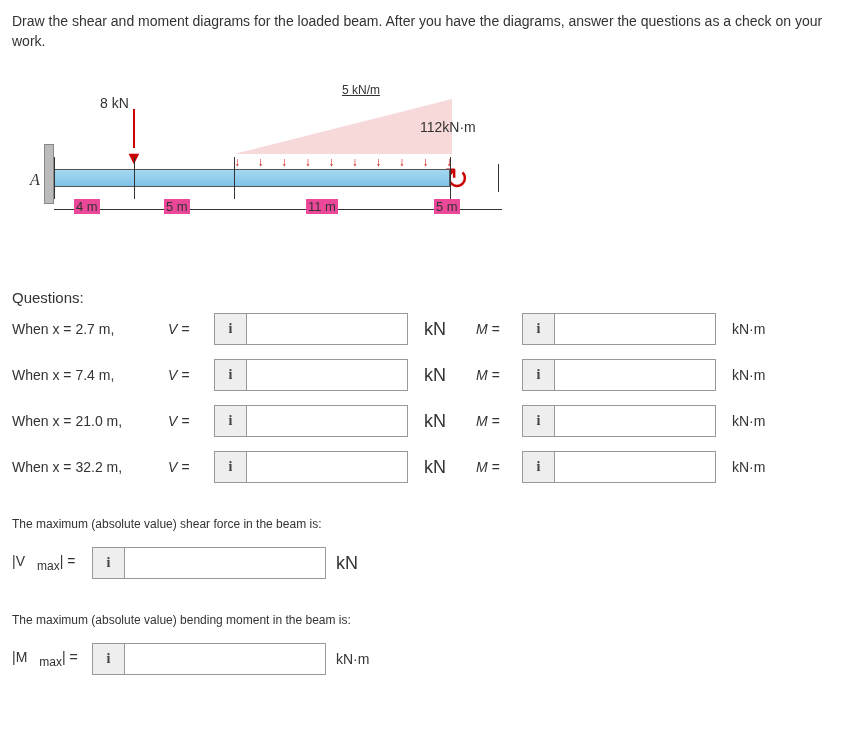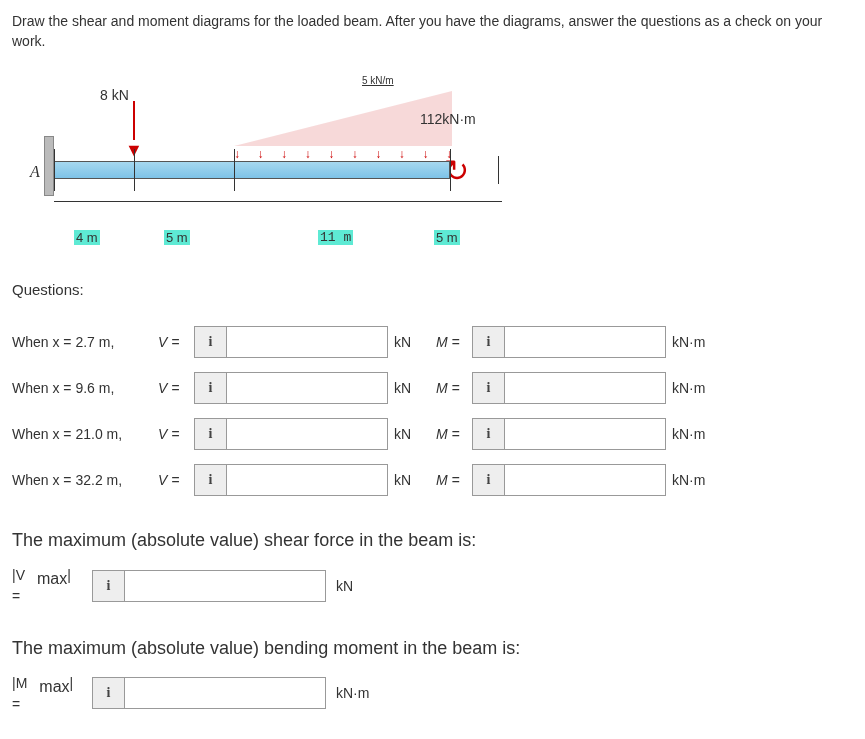--- a/index.html
+++ b/index.html
@@ -1,62 +1,62 @@
 <!DOCTYPE html>
 <html><head>
   <meta charset="utf-8">
   <style>
     * { box-sizing: border-box; margin: 0; padding: 0; }
     body { font-family: Arial, sans-serif; font-size: 14px; color: #333; padding: 12px; background: #fff; width: 865px; }
-    .instructions { margin-bottom: 20px; line-height: 1.4; }
+    .instructions { margin-bottom: 28px; line-height: 1.4; }
     .diagram-area { position: relative; width: 500px; height: 180px; margin: 10px 0 30px 0; }
     .beam-label-A { position: absolute; left: 18px; top: 92px; font-style: italic; font-size: 16px; font-family: 'Times New Roman', serif; }
     .wall { position: absolute; left: 32px; top: 65px; width: 10px; height: 60px; background: #bbb; border: 1px solid #888; }
     .beam { position: absolute; left: 42px; top: 90px; width: 396px; height: 18px; background: linear-gradient(#a6d8f0, #7ec3e8); border: 1px solid #555; }
     .section-line { position: absolute; top: 78px; width: 1px; height: 42px; background: #333; }
     .sec1 { left: 42px; }
     .sec2 { left: 122px; }
     .sec3 { left: 222px; }
     .sec4 { left: 438px; }
     .dim-line { position: absolute; top: 130px; border-top: 1px solid #333; }
-    .dim-text { position: absolute; top: 120px; font-size: 13px; background:#5eead4; padding:0 2px;margin-top:39px; }
+    .dim-text { position: absolute; top: 120px; font-size: 13px; background:#ec4899; padding:0 2px; }
     .dim1 { left: 42px; width: 80px; }
     .dim1t { left: 62px; }
     .dim2 { left: 122px; width: 100px; }
     .dim2t { left: 152px; }
     .dim3 { left: 222px; width: 216px; }
-    .dim3t { left: 306px; font-family: Liberation Mono, monospace; }
+    .dim3t { left: 294px; }
     .dim4 { position: absolute; top: 130px; left: 390px; width: 100px; border-top: 1px solid #333; }
     .dim4t { left: 422px; }
     .point-load { position: absolute; left: 116px; top: 30px; width: 12px; height: 60px; display:flex; flex-direction:column; align-items:center; }
     .point-load-label { position: absolute; left: 88px; top: 16px; font-size: 14px; }
     .load-arrow { color: #c00; font-size: 18px; }
     .load-shaft { width: 2px; height: 42px; background: #c00; }
     .dist-load { position: absolute; left: 222px; top: 20px; width: 218px; height: 70px; }
     .dist-tri { width: 0; height: 0; border-right: 218px solid rgba(204,0,0,0.15); border-top: 55px solid transparent; position: absolute; top: 0; left: 0; }
     .dist-arrows { position: absolute; bottom: 0; left: 0; width: 218px; display:flex; justify-content:space-between; }
     .dist-arrows span { color:#c00; font-size:12px; }
-    .dist-label { position: absolute; left: 350px; top: 4px; font-size: 10px; text-decoration: underline; }
+    .dist-label { position: absolute; left: 330px; top: 4px; font-size: 12px; text-decoration: underline; }
     .moment-arc { position: absolute; left: 432px; top: 82px; font-size: 30px; color:#c00; }
     .moment-label { position: absolute; left: 408px; top: 40px; font-size: 14px; white-space:nowrap; }
     .end-tick { position: absolute; left: 486px; top: 85px; width:1px; height:28px; background:#333;}
-    .questions-heading { margin: 20px 0 28px 0; font-size: 15px; }
-    .question-row { display: flex; align-items: center; gap: 6px; margin-bottom: 14px; }
+    .questions-heading { margin: 20px 0 7px 0; font-size: 15px; }
+    .question-row { display: flex; align-items: center; gap: 16px; margin-bottom: 14px; }
     .q-label { width: 140px; font-size: 14px; }
     .var-label { width: 30px; font-size: 14px; font-style: italic; }
     .input-wrap { display: inline-flex; align-items: stretch; border: 1px solid #999; height: 32px; }
     .info-btn { width: 32px; background: #eee; border: none; border-right: 1px solid #999; display:flex; align-items:center; justify-content:center; cursor:pointer; font-family: serif; font-weight:bold; font-size:14px; color:#444; }
     .ans-input { width: 160px; border: none; padding: 0 6px; font-size: 14px; outline: none; }
     .ans-input-wide { width: 200px; }
-    .unit { width: 36px; font-size: 14px; }
+    .unit { width: 36px; font-size: 18px; }
     .unit-wide { width: 50px; }
-    .section-text { margin: 34px 0 16px 0; font-size: 18px; }
+    .section-text { margin: 34px 0 16px 0; font-size: 12px; }
     .max-row { display:flex; align-items:center; gap: 10px; }
     .max-label { width: 70px; font-size: 14px; }
-    .sub { font-size: 16px; vertical-align: sub; padding-left: 12px; }
+    .sub { font-size: 12px; vertical-align: sub; padding-left: 12px; }
   </style>
 </head>
 <body>
 
 <div class="instructions">Draw the shear and moment diagrams for the loaded beam. After you have the diagrams, answer the questions as a check on your work.</div>
 
 <div class="diagram-area">
   <div class="point-load-label">8 kN</div>
   <div class="point-load">
     <div class="load-shaft"></div>
@@ -110,21 +110,21 @@
   <span class="unit">kN</span>
   <span class="var-label">M =</span>
   <span class="input-wrap">
     <button class="info-btn">i</button>
     <input class="ans-input" type="text" style="">
   </span>
   <span class="unit-wide">kN·m</span>
 </div>
 
 <div class="question-row">
-  <span class="q-label">When x = 9.6 m,</span>
+  <span class="q-label">When x = 7.4 m,</span>
   <span class="var-label">V =</span>
   <span class="input-wrap">
     <button class="info-btn">i</button>
     <input class="ans-input" type="text" style="">
   </span>
   <span class="unit">kN</span>
   <span class="var-label">M =</span>
   <span class="input-wrap">
     <button class="info-btn">i</button>
     <input class="ans-input" type="text" style="">

